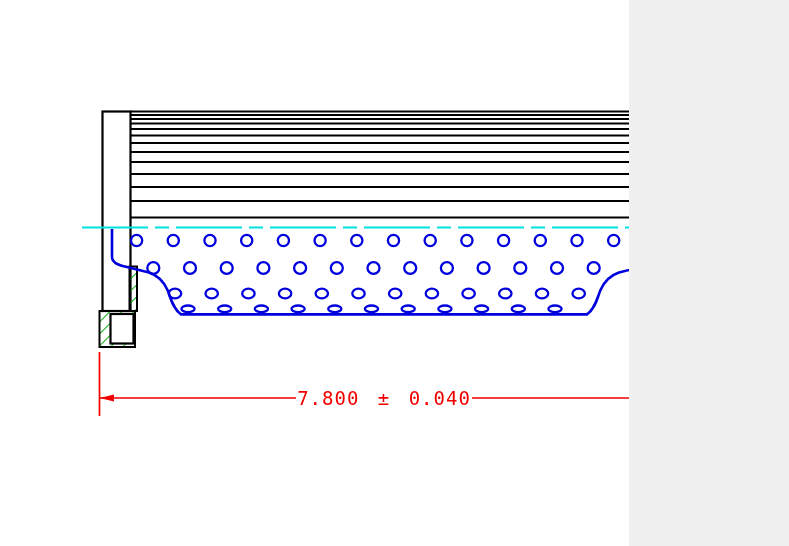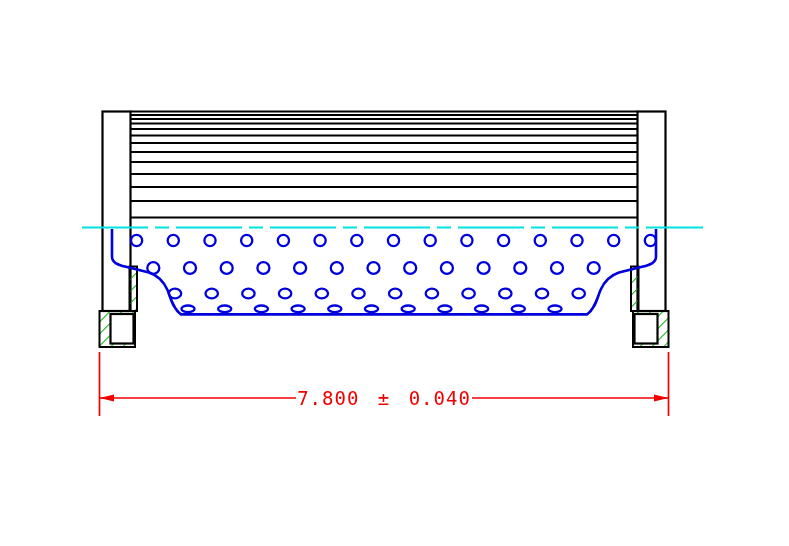--- a/index.html
+++ b/index.html
@@ -1,18 +1,18 @@
 <!DOCTYPE html>
 <html><head>
 <meta charset="utf-8">
 <style>
   html,body { margin:0; padding:0; background:#f0f0f0; }
   .canvas {
     position: relative;
-    width: 789px; height: 546px;
+    width: 629px; height: 546px;
     background: var(--bg, #ffffff);
     overflow: hidden;
     font-family: "DejaVu Sans Mono", "Liberation Mono", monospace;
   }
   svg { display:block; }
   .k  { stroke: var(--black); stroke-width: 2.2; fill: none; }
   .b  { stroke: var(--blue);  stroke-width: 2.3; fill: none; }
   .b-thick { stroke: var(--blue); stroke-width: 2.6; fill: none; stroke-linejoin: round; }
   .cl { stroke: var(--cyan);  stroke-width: 2.1; fill: none; }
   .r  { stroke: var(--red);   stroke-width: 1.7; fill: none; }

